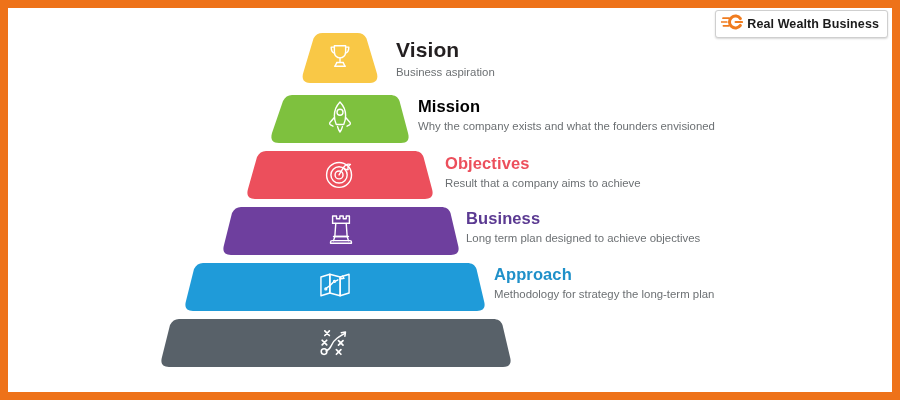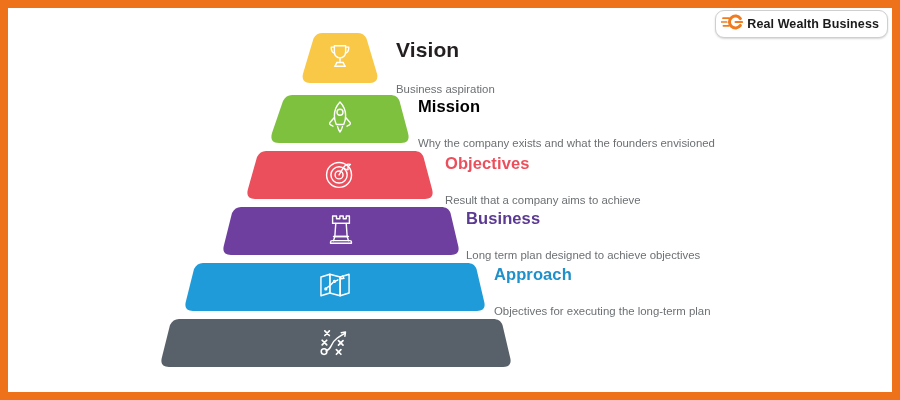--- a/index.html
+++ b/index.html
@@ -16,21 +16,21 @@
     background:#ffffff;
   }
   #canvas { position:absolute; inset:0; }
 
   
   #logo-badge {
     position:absolute; top:2px; right:4px;
     display:flex; align-items:center; gap:4px;
     background:#ffffff;
     border:1px solid #cfcfcf;
-    border-radius:9px;
+    border-radius:3px;
     padding:3px 8px 3px 5px;
     box-shadow:0 1px 2px rgba(0,0,0,.16);
   }
   #logo-badge .logo-text {
     font-size:12.5px; font-weight:bold; color:#1b1b1b;
     letter-spacing:.1px; white-space:nowrap;
   }
   #logo-badge .logo-mark { display:block; }
 
   
@@ -57,21 +57,21 @@
     font-size:16.5px;
     font-weight:bold;
     line-height:1.15;
     letter-spacing:.1px;
   }
   .label .desc {
     font-size:11.4px;
     color:#6c7073;
     line-height:1.32;
     font-weight:normal;
-    margin-top:20px;
+    margin-top:3px;
   }
   .label.align-left  { text-align:left; }
 </style>
 </head>
 <body>
 
 <div id="frame">
   <div id="canvas">
 
     <div id="logo-badge">
@@ -182,21 +182,21 @@
           <path d="M8.5 19.5c3-1.6 5.2-3.6 7.4-6.2"></path>
           <path d="M19 11.6c2.6-1.4 4.8-2.6 7.4-3.2" stroke-dasharray="2.2 2.4"></path>
           <path d="M26 6.5l1.6 2.4-2.8.4"></path>
           <circle cx="8.2" cy="20.2" r="1"></circle>
           <circle cx="17.4" cy="12.2" r="1"></circle>
         </svg>
       </span>
     </div>
     <div class="label align-left" style="left:486px; top:257px;">
       <div class="title" style="color:#1f90c9;">Approach</div>
-      <div class="desc">Objectives for executing the long-term plan</div>
+      <div class="desc">Methodology for strategy the long-term plan</div>
     </div>
 
     <div class="tier" style="left:152px; top:310px; width:352px; height:50px;">
       <svg class="shape" viewBox="0 0 352 50" preserveAspectRatio="none">
         <path d="M10 7 C12 3 15 1 19 1 L333 1 C338 1 341 3 342.5 7 L350 39 C352 46 349 49 343 49 L9 49 C3 49 0 46 2 39 Z" fill="#586169"></path>
       </svg>
       <span class="tier-icon">
         <svg width="46" height="36" viewBox="0 0 48 38" fill="none" stroke="#ffffff" stroke-width="1.6" stroke-linecap="round" stroke-linejoin="round">
           <path d="M13.5 29.5c2.5-1 4.4-3 5.6-5.8 1.4-3.2 3.2-5.6 6-7.6 2.6-1.8 5.4-3.4 8.2-5.2"></path>
           <path d="M29.6 10.2 34 9.4l-.6 4.6"></path>

